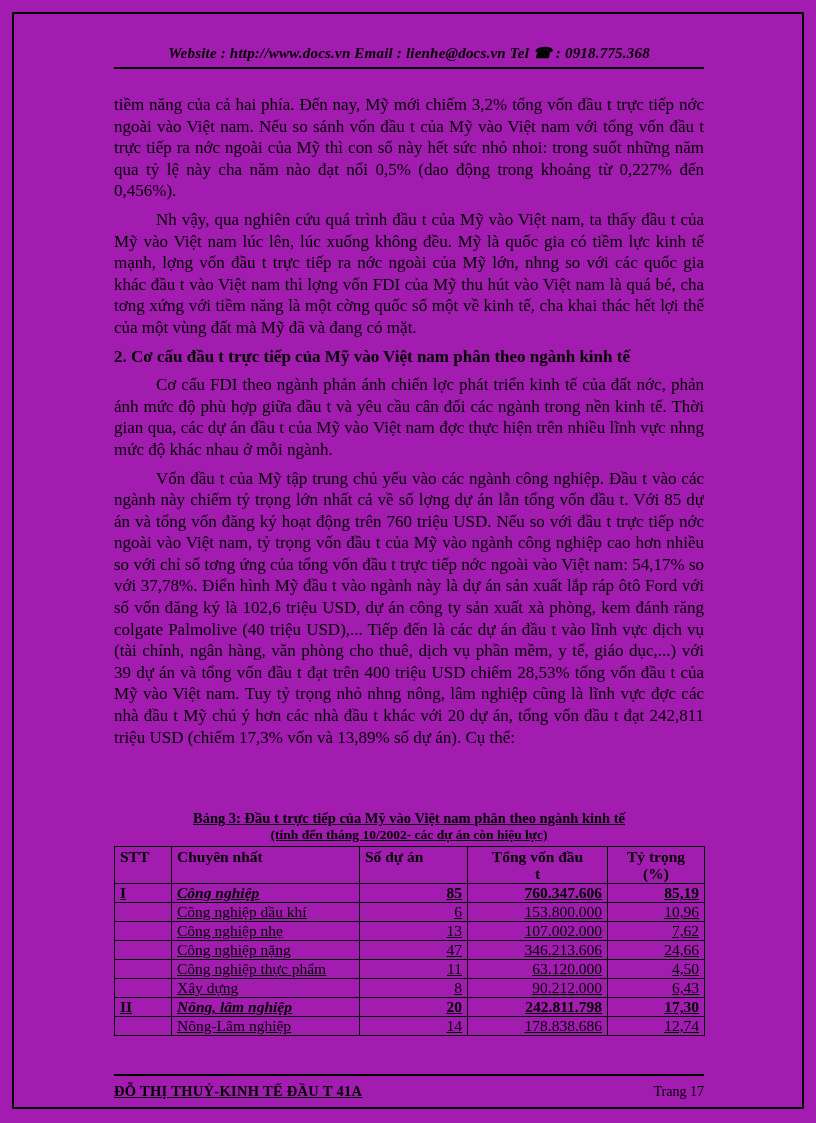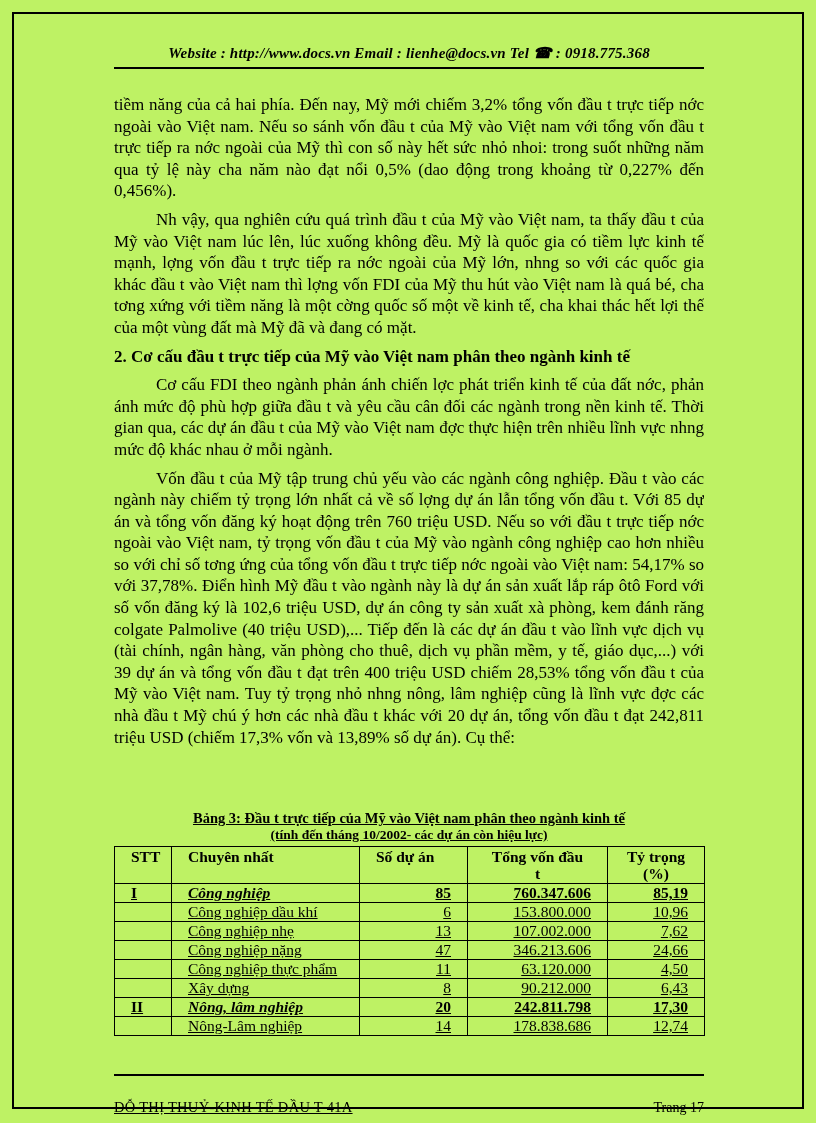--- a/index.html
+++ b/index.html
@@ -3,21 +3,21 @@
 <meta charset="utf-8">
 <style>
   html, body { margin: 0; padding: 0; }
   body {
     width: 816px; height: 1123px;
     background: #ffffff;
     font-family: "Liberation Serif", serif;
     color: #000000;
     position: relative;
   }
-  .page { position: relative; width: 816px; height: 1123px; overflow: hidden; background: #bef264; }
+  .page { position: relative; width: 816px; height: 1123px; overflow: hidden; background: #a21caf; }
   .frame {
     position: absolute; left: 12px; top: 12px; width: 792px; height: 1097px;
     border: 2px solid #000; box-sizing: border-box; pointer-events: none;
   }
   .header { position: absolute; left: 114px; top: 44px; width: 590px; }
   .header-line {
     text-align: center; font-size: 15px; font-weight: bold; font-style: italic;
     font-family: "Liberation Serif", serif; letter-spacing: 0.2px;
   }
   .header-rule { border-bottom: 2px solid #000; margin-top: 5px; height: 0; }
@@ -26,36 +26,36 @@
   .body-text { font-size: 17px; line-height: 21.6px; text-align: justify; height: 716px; overflow: hidden; }
   .para { margin: 7px 0 0 0; padding: 0; text-indent: 42px; }
   .para.first { margin-top: 0; text-indent: 0; }
   .heading { font-size: 17px; font-weight: bold; margin: 7px 0 0 0; line-height: 21.6px; text-align: left; }
 
   .caption { text-align: center; font-weight: bold; text-decoration: underline; }
   .caption-1 { font-size: 14.5px; line-height: 17px; }
   .caption-2 { font-size: 13.5px; line-height: 16px; }
 
   table.data { border-collapse: collapse; width: 100%; margin-top: 3px; font-size: 15.5px; table-layout: fixed; }
-  table.data th, table.data td { border: 1px solid #000; padding: 0 16px; box-sizing: border-box; }
+  table.data th, table.data td { border: 1px solid #000; padding: 0 5px; box-sizing: border-box; }
   table.data th {
     text-align: left; font-weight: bold; vertical-align: top;
     white-space: pre-line; line-height: 17px; padding-top: 1px; padding-bottom: 1px;
   }
   table.data th.center { text-align: center; }
   table.data td { height: 19px; line-height: 18px; vertical-align: middle; text-decoration: underline; }
   table.data td.num { text-align: right; }
   table.data td.name { text-align: left; }
   tr.group td { font-weight: bold; }
   tr.group td.name { font-style: italic; }
 
   .footer { position: absolute; left: 114px; top: 1074px; width: 590px; }
   .footer-rule { border-top: 2px solid #000; height: 0; }
   .footer-row { display: flex; justify-content: space-between; align-items: baseline; margin-top: 7px; }
-  .footer-author { font-weight: normal; font-size: 14.5px; text-decoration: underline; letter-spacing: 0.3px; margin-top: 16px; }
+  .footer-author { font-weight: bold; font-size: 14.5px; text-decoration: underline; letter-spacing: 0.3px; }
   .footer-page { font-size: 14px; }
 </style>
 </head>
 <body>
 
 <div class="page">
   <div class="frame"></div>
 
   <div class="header">
     <div class="header-line">

